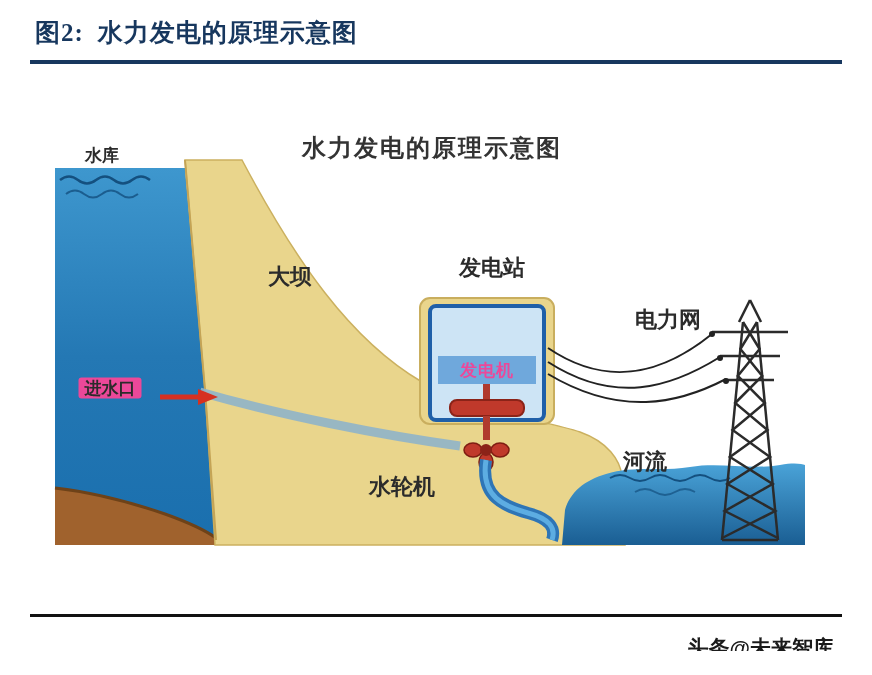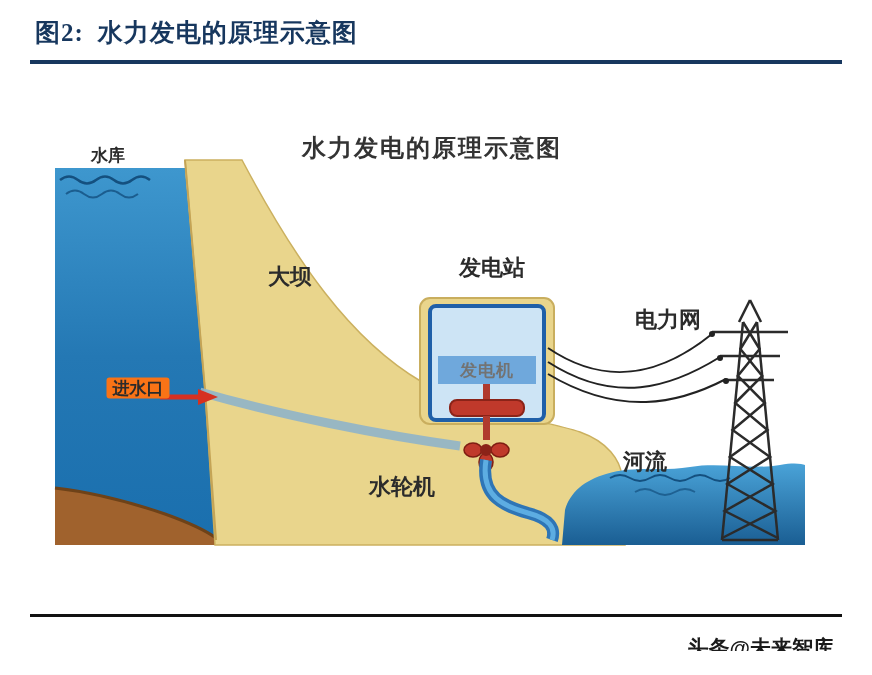--- a/index.html
+++ b/index.html
@@ -10,22 +10,22 @@
               font-weight:bold;font-size:25px;color:#17375E;letter-spacing:1px;}
   .fig-header .fig-label{margin-right:14px;}
   .header-rule{position:absolute;left:30px;top:60px;width:812px;height:4px;background:#17375E;}
   
   .diagram{position:absolute;left:50px;top:110px;width:760px;height:450px;}
   .diagram svg{position:absolute;left:0;top:0;}
   .dlabel{position:absolute;transform:translate(-50%,-50%);font-weight:bold;color:#2b2b2b;
           font-size:22px;white-space:nowrap;line-height:1;}
   .dlabel.title{font-size:24px;color:#333;letter-spacing:2px;}
   .dlabel.small{font-size:17px;}
-  .dlabel.pill{background:#f97316;padding:2px 6px;border-radius:3px;margin-left:28px;}
-  .dlabel.generator{color:#737373;font-size:17px;letter-spacing:1px;}
+  .dlabel.pill{background:#ec4899;padding:2px 6px;border-radius:3px;}
+  .dlabel.generator{color:#ec4899;font-size:17px;letter-spacing:1px;}
   
   .footer-rule{position:absolute;left:30px;top:614px;width:812px;height:3px;background:#111111;}
   .source-line{position:absolute;left:35px;top:632px;font-family:"Liberation Serif",serif;
                font-weight:bold;font-size:24px;color:#111111;letter-spacing:1px;}
   .watermark{position:absolute;right:38px;top:634px;font-weight:bold;font-size:21px;color:#1a1a1a;}
 </style>
 </head>
 <body>
 
 <div class="page">
@@ -101,21 +101,21 @@
         <line x1="672" y1="430" x2="728" y2="430"></line>
       </g>
       <g fill="#222222">
         <circle cx="662" cy="224" r="3"></circle>
         <circle cx="670" cy="248" r="3"></circle>
         <circle cx="676" cy="271" r="3"></circle>
       </g>
     </svg>
 
     <div class="dlabel title" style="left:382px;top:38px;">水力发电的原理示意图</div>
-    <div class="dlabel small" style="left:58px;top:45px;">水库</div>
+    <div class="dlabel small" style="left:52px;top:45px;">水库</div>
     <div class="dlabel" style="left:240px;top:167px;">大坝</div>
     <div class="dlabel" style="left:442px;top:158px;">发电站</div>
     <div class="dlabel" style="left:618px;top:210px;">电力网</div>
     <div class="dlabel small pill" style="left:60px;top:278px;">进水口</div>
     <div class="dlabel generator" style="left:437px;top:260px;">发电机</div>
     <div class="dlabel" style="left:340px;top:377px;margin-left:12px;">水轮机</div>
     <div class="dlabel" style="left:595px;top:352px;">河流</div>
   </div>
 
   <div class="footer-rule"></div>

